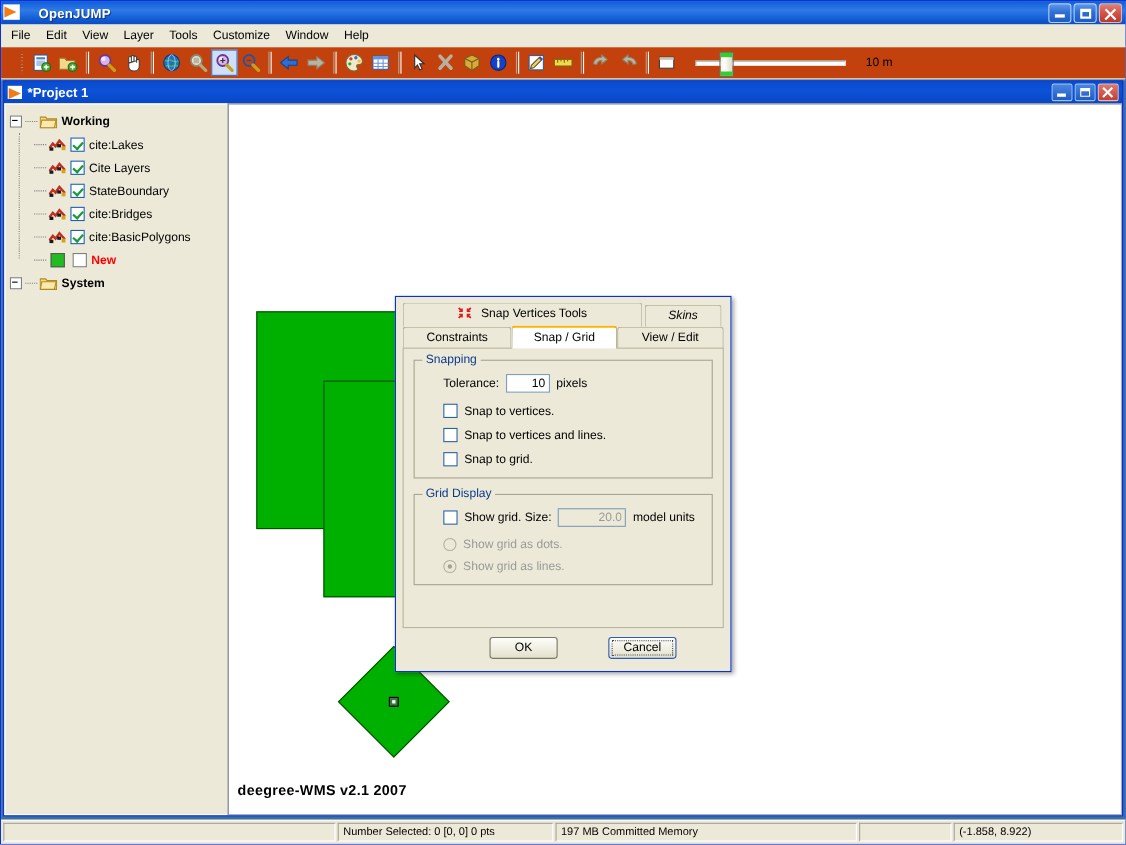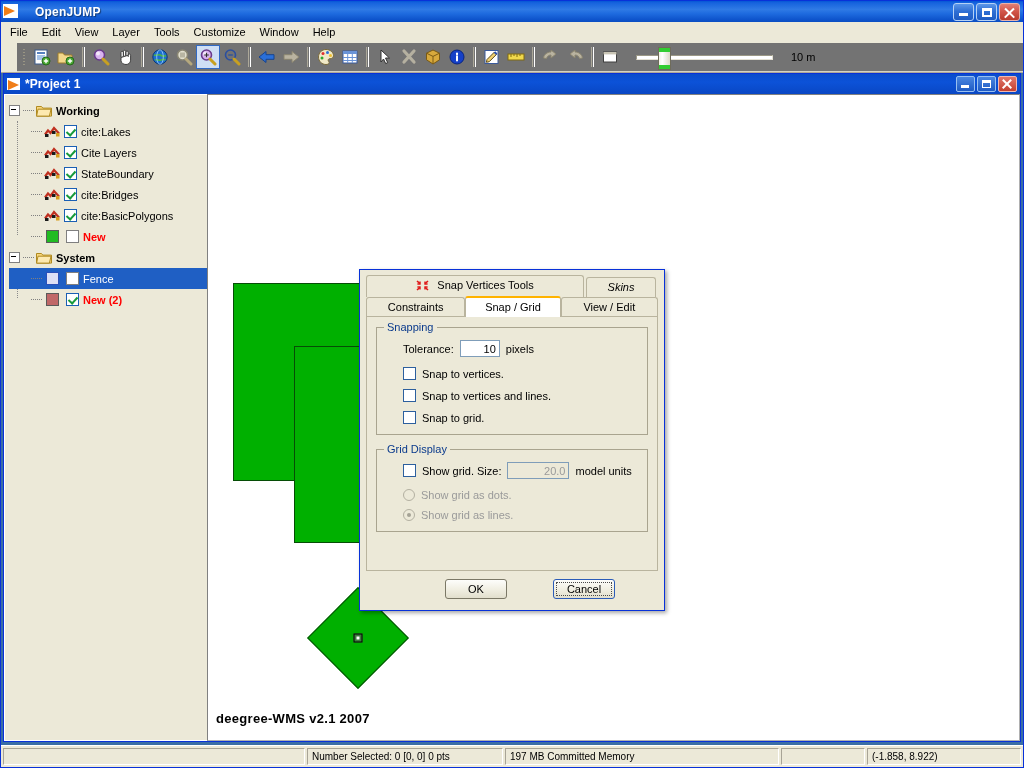--- a/index.html
+++ b/index.html
@@ -106,27 +106,26 @@
   .menu-item {
     padding: 2px 7px;
     font-size: 11px;
     color: #000;
     cursor: default;
   }
 
   
   .toolbar {
     height: 28px;
-    background: #737373;
+    background: #c2410c;
     display: flex;
     align-items: center;
     flex: none;
     border-bottom: 1px solid #d6d2c2;
-    padding-left: 4px;
-    margin-left: 16px;
+    padding-left: 16px;
   }
   .tb-grip {
     width: 5px; height: 20px; margin: 0 3px 0 1px;
     background-image: repeating-linear-gradient(to bottom, #9a9684 0 1px, transparent 1px 3px);
     background-size: 2px 3px;
     background-repeat: repeat-y;
     background-position: 1px 2px;
   }
   .tb-sep {
     width: 1px; height: 20px; margin: 0 4px;
@@ -868,37 +867,20 @@
               <div class="dash-h"></div>
               <div class="folder-icon">
                 <svg width="16" height="13" viewBox="0 0 16 13">
                   <path d="M0.5 2.5h5l1.3 1.6H15.5v8H0.5z" fill="#f8d77e" stroke="#b08a20"></path>
                   <path d="M2 5.2h13l-1.6 6.9H0.6z" fill="#fde9b0" stroke="#b08a20"></path>
                 </svg>
               </div>
               <div class="node-label">System</div>
             </div>
 
-            <div style="position:relative;">
-              <div class="vline" style="top:0; bottom:12px;"></div>
-
-              <div class="tree-row indent selected">
-                <div class="dash-h"></div>
-                <div class="swatch-solid" style="background:#dde0f5;border-color:#2b50b8;"></div>
-                <div class="chk empty"></div>
-                <div class="leaf-label">Fence</div>
-              </div>
-
-              <div class="tree-row indent">
-                <div class="dash-h"></div>
-                <div class="swatch-solid" style="background:#c06868;"></div>
-                <div class="chk on"></div>
-                <div class="leaf-label red">New (2)</div>
-              </div>
-            </div>
 
           </div>
         </div>
 
         <div class="map-canvas">
           <div class="poly" style="left:25px; top:188px; width:148px; height:198px;"></div>
           <div class="poly" style="left:86px; top:251px; width:122px; height:197px;"></div>
 
           <div class="diamond-wrap">
             <div class="diamond"></div>

